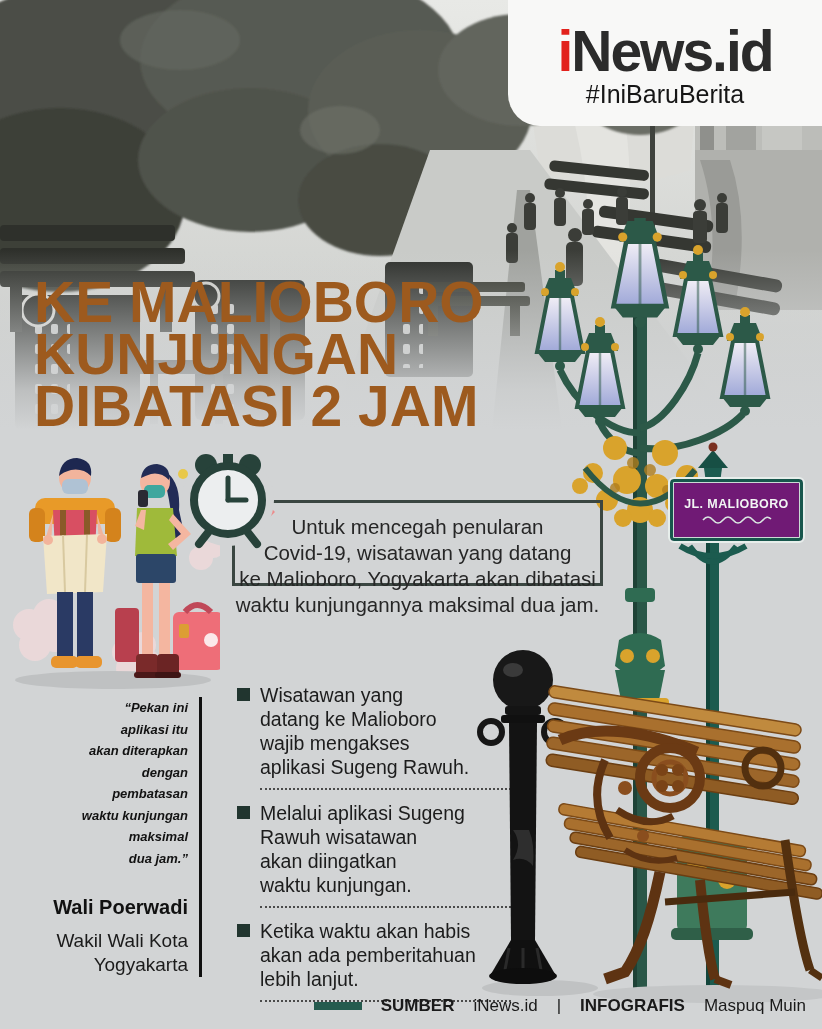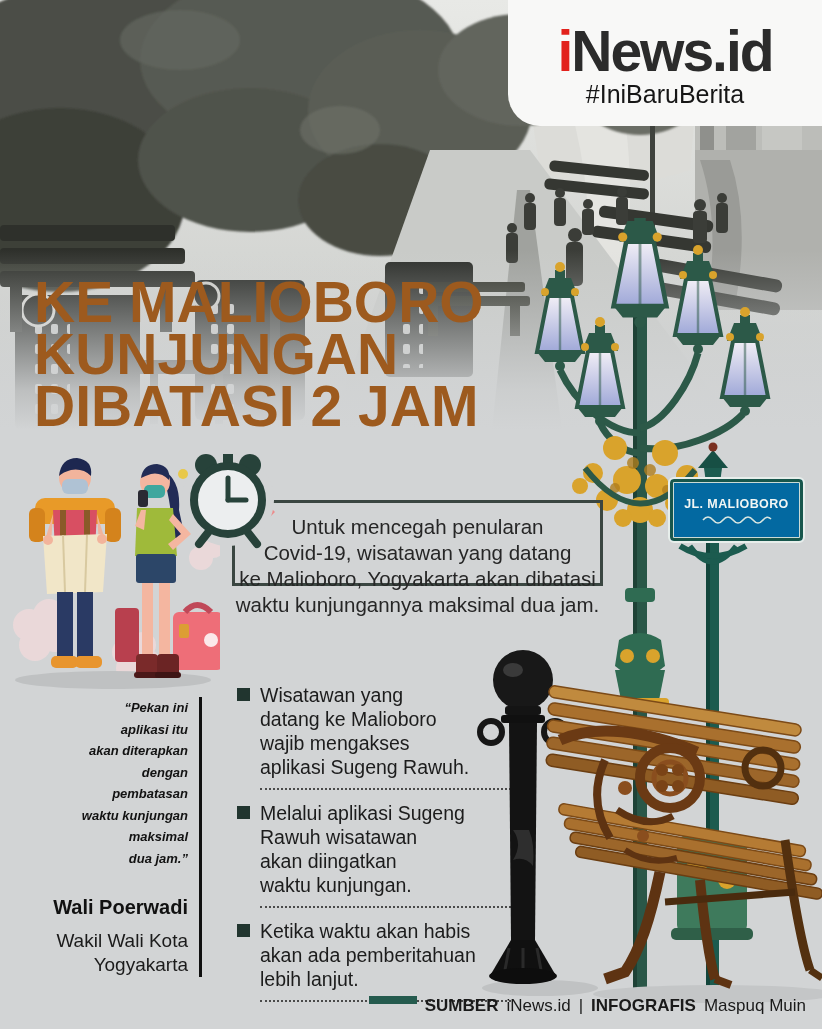--- a/index.html
+++ b/index.html
@@ -5,21 +5,21 @@
   html,body{margin:0;padding:0;background:#888;}
   .stage{position:relative;width:822px;height:1029px;margin:0 auto;background:#D2D4D5;overflow:hidden;
          font-family:"Liberation Sans", sans-serif;}
   .stage *{box-sizing:border-box;}
   svg{display:block;}
 
   .photo{position:absolute;left:0;top:0;z-index:1;}
   .lamp{position:absolute;left:515px;top:218px;z-index:2;}
   .signpost{position:absolute;left:660px;top:438px;z-index:2;}
   .sign-board{position:absolute;left:668px;top:477px;width:137px;height:66px;z-index:3;
-              background:#0369a1;border:2px solid #E7EEEB;border-radius:6px;
+              background:#701a75;border:2px solid #E7EEEB;border-radius:6px;
               box-shadow:inset 0 0 0 3px #17564C, inset 0 0 0 4px #CBDAD5;
               display:flex;flex-direction:column;align-items:center;justify-content:center;gap:3px;}
   .sign-text{color:#F2F6F4;font-weight:700;font-size:12.5px;letter-spacing:.4px;}
 
   .logo-card{position:absolute;left:508px;top:0;width:314px;height:126px;background:#F8F8F7;
              border-bottom-left-radius:32px;z-index:5;display:flex;flex-direction:column;
              align-items:center;justify-content:center;padding-top:6px;}
   .logo-line{font-size:57px;font-weight:700;letter-spacing:-2px;color:#2B2B2B;line-height:1;}
   .logo-i{color:#E2211C;}
   .tagline{font-size:25px;font-weight:400;color:#161616;margin-top:0;}
@@ -46,21 +46,21 @@
   .quote-role{font-size:19px;line-height:24px;color:#1B1B1B;white-space:pre-line;margin-top:10px;}
 
   .bullets{position:absolute;left:237px;top:668px;width:274px;z-index:4;margin-top:15px;}
   .bullet-item{display:flex;gap:10px;}
   .bullet-marker{flex:0 0 13px;width:13px;height:13px;background:#21352F;margin-top:5px;}
   .bullet-text{font-size:19.5px;line-height:24px;color:#1C1C1C;white-space:pre-line;}
   .dotted-sep{border-bottom:2px dotted #4A4A4A;margin:9px 0 11px 23px;}
 
   .bench{position:absolute;left:465px;top:640px;z-index:4;}
 
-  .footer{position:absolute;top:996px;right:16px;z-index:6;display:flex;gap:8px;
+  .footer{position:absolute;top:996px;right:16px;z-index:6;display:flex;align-items:center;gap:19px;
           font-size:17px;color:#1A1A1A;}
   .footer-bar{display:inline-block;width:48px;height:8px;background:#255B4E;}
   .f-bold{font-weight:700;}
 </style>
 </head>
 <body>
 
 <div class="stage">
 
   <svg class="photo" width="822" height="430" viewBox="0 0 822 430">

